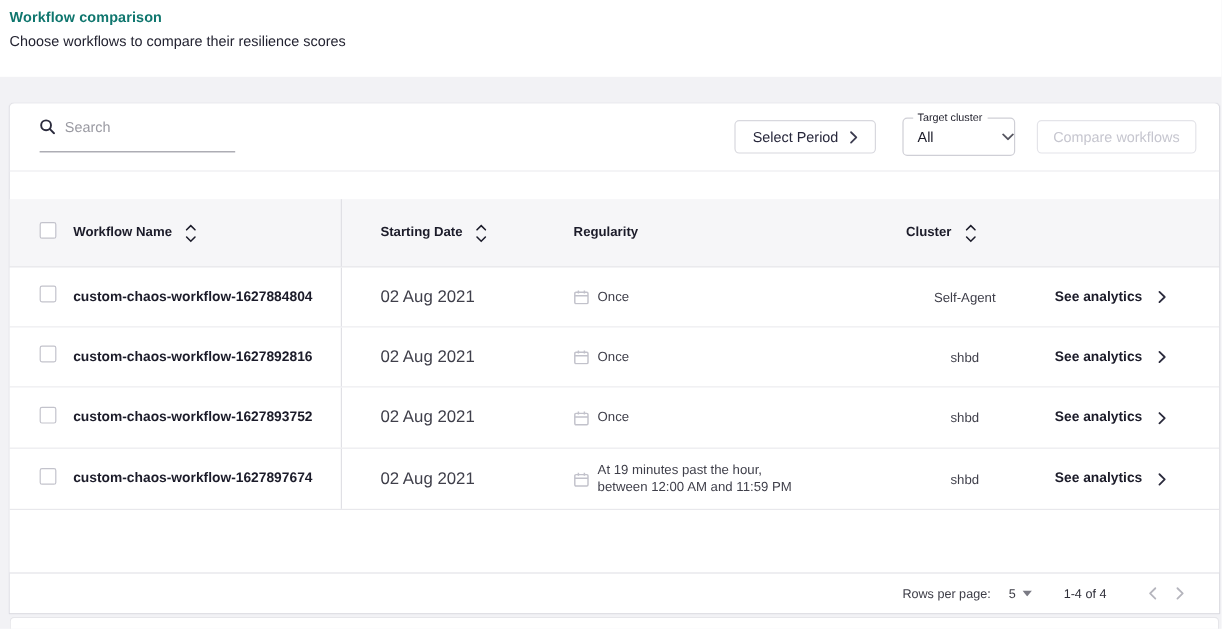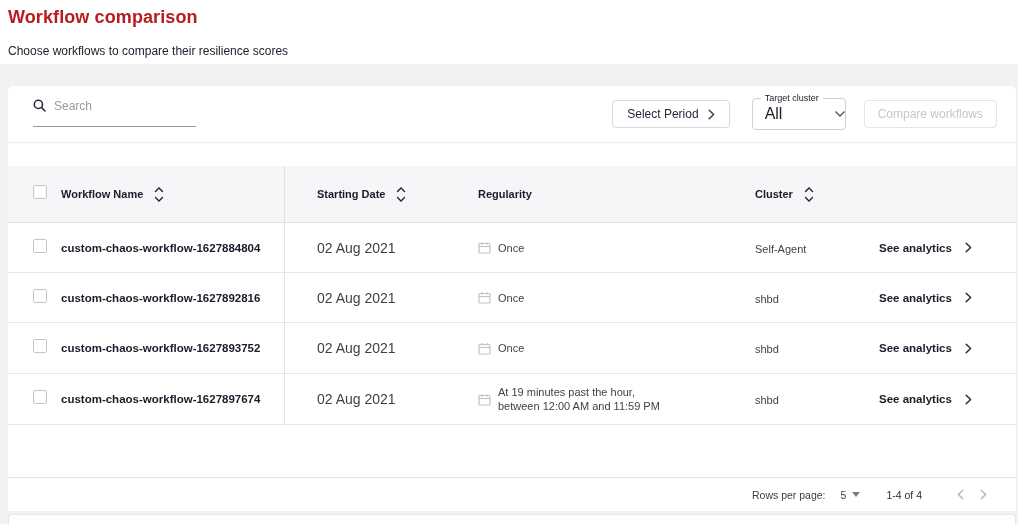--- a/index.html
+++ b/index.html
@@ -6,22 +6,22 @@
   html,body { width:1018px; height:524px; }
   body {
     font-family:"Liberation Sans", sans-serif;
     background:#f2f2f5;
     position:relative;
     overflow:hidden;
     color:#1b1b29;
   }
   
   .top-band { background:#ffffff; height:64px; padding:7px 0 0 8px; }
-  .page-title { font-size:18px; font-weight:700; color:#b91c1c; letter-spacing:.1px; }
-  .page-subtitle { margin-top:16px; font-size:12px; color:#222230; }
+  .page-title { font-size:12px; font-weight:700; color:#0f766e; letter-spacing:.1px; }
+  .page-subtitle { margin-top:6px; font-size:12px; color:#222230; }
 
   
   .card {
     position:absolute; left:8px; top:86px; width:1008px; height:425px;
     background:#ffffff; border-radius:4px 4px 0 0;
     box-shadow:0 0 1px rgba(30,30,60,.15);
     display:flex; flex-direction:column;
   }
 
   
@@ -51,38 +51,38 @@
 
   .cluster-select {
     position:relative; width:94px; height:32px;
     border:1px solid #cfcfd6; border-radius:4px; background:#fff;
     display:flex; align-items:center; padding:0 0 0 12px; cursor:pointer;
   }
   .cluster-select .float-label {
     position:absolute; top:-6px; left:8px; background:#fff; padding:0 4px;
     font-size:9px; color:#23232f; white-space:nowrap;
   }
-  .cluster-select .value { font-size:16px; color:#1b1b29; flex:1; }
+  .cluster-select .value { font-size:12px; color:#1b1b29; flex:1; }
 
   
   .trow {
     display:grid;
     grid-template-columns:47px 230px 175px 258px 135px 1fr;
     align-items:center;
   }
   .thead {
     height:57px; flex:0 0 auto; background:#f6f6f8;
     border-bottom:1px solid #e2e2e7;
   }
   .th { font-size:11px; font-weight:700; color:#1b1b29; display:flex; align-items:center; }
   .cell-check { padding-left:25px; }
   .cell-name { padding-left:6px; align-self:stretch; display:flex; align-items:center; border-right:1px solid #e0e0e5; }
   .cell-date { padding-left:32px; }
   .cell-reg  { padding-left:18px; display:flex; align-items:center; gap:7px; }
-  .cell-cluster { padding-left:37px; }
+  .cell-cluster { padding-left:37px;text-align:center; }
   .cell-actions { padding-left:26px; display:flex; align-items:flex-start; }
 
   .sort-stack { display:inline-flex; flex-direction:column; gap:3px; margin-left:11px; cursor:pointer; }
 
   .data-row { height:50px; flex:0 0 auto; border-bottom:1px solid #e8e8ec; background:#fff; }
   .data-row.tall { height:51px; }
   .wf-name { font-size:11.5px; font-weight:700; color:#1b1b29; }
   .wf-date { font-size:14px; color:#3f3f4a; }
   .wf-reg  { font-size:11px; color:#3f3f4a; line-height:14px; }
   .reg-line:empty { display:none; }

